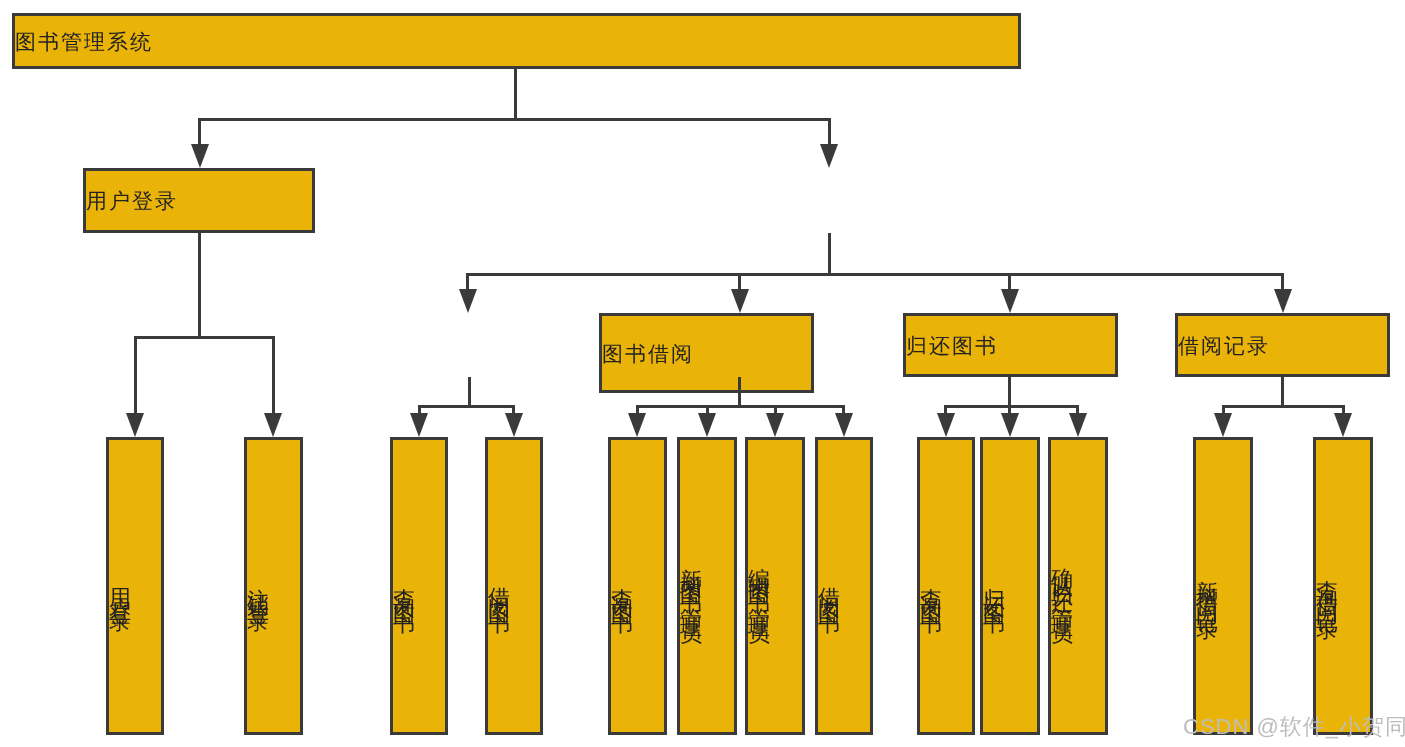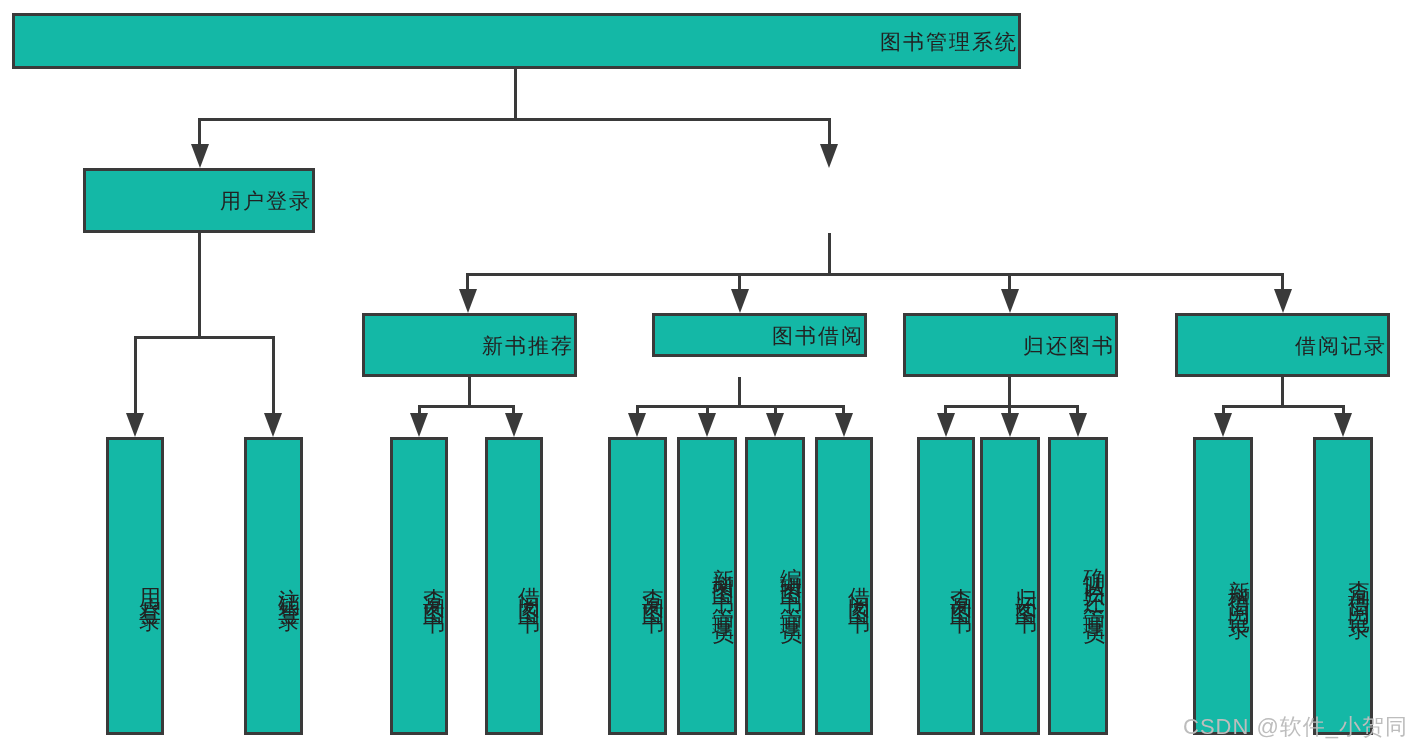--- a/index.html
+++ b/index.html
@@ -14,22 +14,22 @@
     background:#ffffff;
     font-family:"Liberation Sans","DejaVu Sans",sans-serif;
     color:var(--text);
     overflow:hidden;
   }
   
   .hbox,.vbox{
     position:absolute;
     box-sizing:border-box;
     border:3px solid var(--line);
-    background:#14b8a6;
-    display:flex;align-items:center;justify-content:flex-end;
+    background:#eab308;
+    display:flex;align-items:center;justify-content:flex-start;
   }
   .hbox span{
     font-size:21px;letter-spacing:2px;line-height:1;white-space:nowrap;
   }
   .vbox span{
     writing-mode:vertical-rl;
     font-size:22px;letter-spacing:8px;line-height:1;
   }
   
   .vl{position:absolute;width:3px;background:var(--line);}
@@ -74,24 +74,21 @@
   <div class="hl" style="left:466px;top:273px;width:818px"></div>
   <div class="vl" style="left:466px;top:273px;height:18px"></div>
   <div class="ar" style="left:459px;top:289px"></div>
   <div class="vl" style="left:738px;top:273px;height:18px"></div>
   <div class="ar" style="left:731px;top:289px"></div>
   <div class="vl" style="left:1008px;top:273px;height:18px"></div>
   <div class="ar" style="left:1001px;top:289px"></div>
   <div class="vl" style="left:1281px;top:273px;height:18px"></div>
   <div class="ar" style="left:1274px;top:289px"></div>
 
-  <div class="hbox" style="left:362px;top:313px;width:215px;height:64px">
-    <span>新书推荐</span>
-  </div>
-  <div class="hbox" style="left:652px;top:313px;width:215px;height:44px">
+  <div class="hbox" style="left:599px;top:313px;width:215px;height:80px">
     <span>图书借阅</span>
   </div>
   <div class="hbox" style="left:903px;top:313px;width:215px;height:64px">
     <span>归还图书</span>
   </div>
   <div class="hbox" style="left:1175px;top:313px;width:215px;height:64px">
     <span>借阅记录</span>
   </div>
 
   <div class="vl" style="left:468px;top:377px;height:28px"></div>

